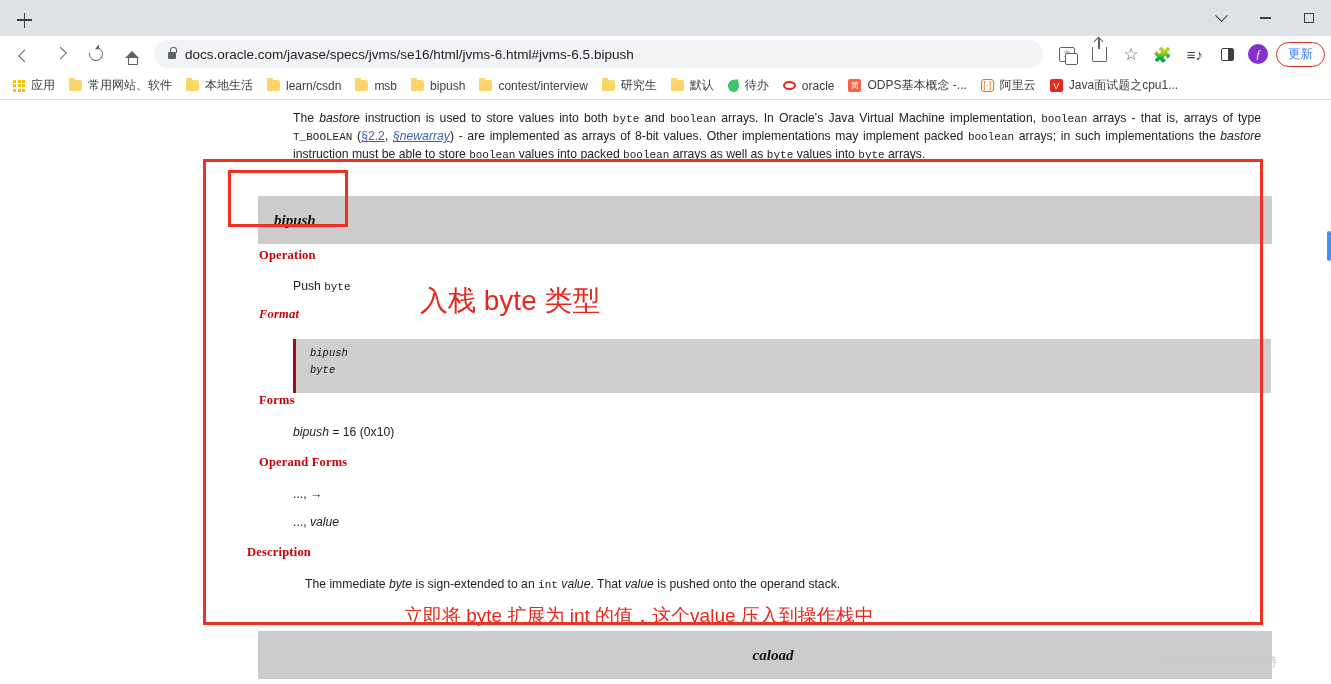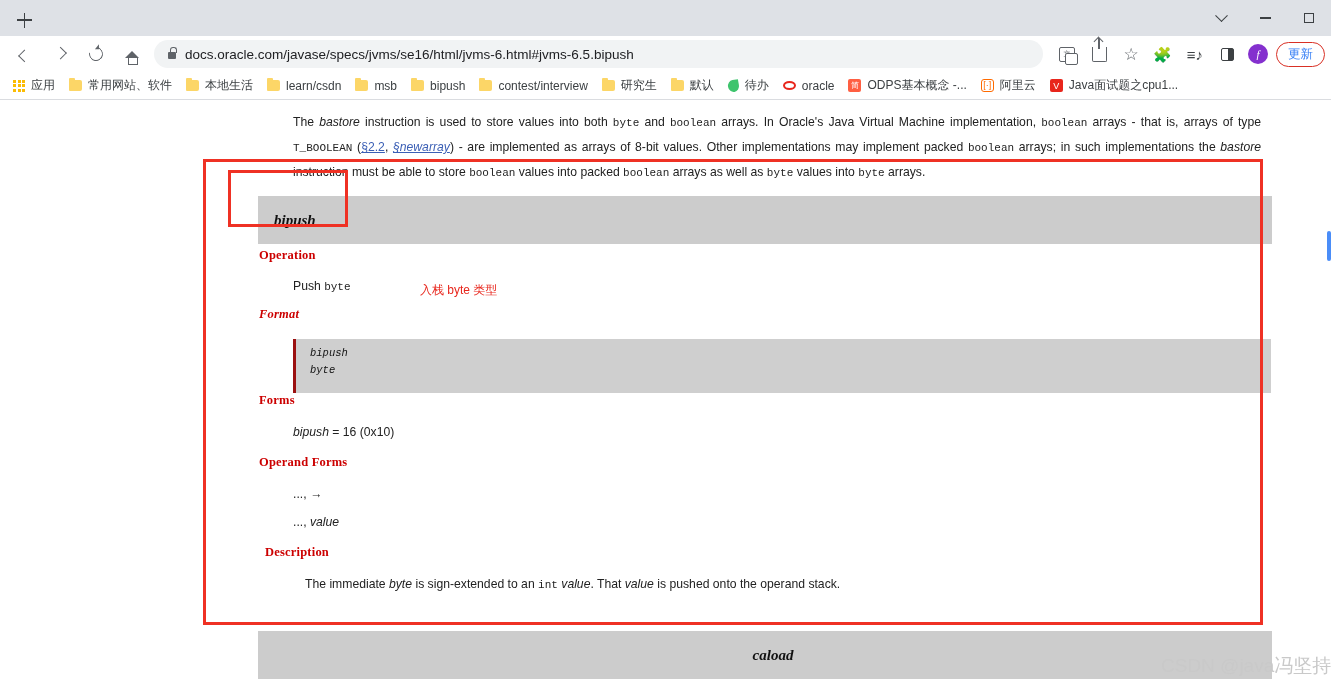--- a/index.html
+++ b/index.html
@@ -133,21 +133,21 @@
   .fav-odps{width:13px;height:13px;background:#ff5f42;color:#fff;font-size:8px;display:flex;align-items:center;justify-content:center;border-radius:2px;flex:0 0 auto;}
   .fav-aliyun{width:13px;height:13px;border:1.6px solid #ff6a00;border-radius:3px;color:#ff6a00;font-size:9px;display:flex;align-items:center;justify-content:center;line-height:1;flex:0 0 auto;}
   .fav-csdn{width:13px;height:13px;background:#e8261c;color:#fff;font-size:9px;display:flex;align-items:center;justify-content:center;border-radius:2px;flex:0 0 auto;}
 
   
   .viewport{
     position:relative;width:1331px;height:587px;background:#fff;overflow:hidden;
   }
   .intro-para{
     position:absolute;left:293px;top:10px;width:968px;
-    font-size:12.2px;line-height:24px;color:#222;text-align:justify;
+    font-size:12.2px;line-height:17px;color:#222;text-align:justify;
   }
   .mono{font-family:"Liberation Mono", monospace;font-size:11px;}
   .lnk{color:#3b5fb5;text-decoration:underline;}
 
   .insn-header{
     position:absolute;background:#cccccc;height:48px;
     display:flex;align-items:center;padding-left:16px;
   }
   .insn-header span{
     font-family:"Liberation Serif",serif;
@@ -161,32 +161,32 @@
     position:absolute;font-size:12.2px;color:#222;line-height:17px;
   }
   .codebox{
     position:absolute;background:#cfcfcf;border-left:3px solid #9b1010;
   }
   .codebox .ln{
     font-family:"Liberation Mono", monospace;font-style:italic;font-size:10.5px;
     color:#111;padding-left:14px;line-height:17px;
   }
   .annot{
-    position:absolute;color:#e8261c;font-size:12px;
+    position:absolute;color:#e8261c;font-size:28px;
     font-family:"Liberation Sans", sans-serif;white-space:nowrap;
   }
   .annot.small{font-size:19px;}
   .redbox{
     position:absolute;border:3px solid #ef3124;background:transparent;
   }
   .vscroll{
     position:absolute;right:0;width:4px;background:#4a8df8;border-radius:2px;
   }
   .watermark{
-    position:absolute;color:#c9c9c9;font-size:19px;white-space:nowrap;
+    position:absolute;color:#c9c9c9;font-size:13px;white-space:nowrap;
   }
 </style>
 </head>
 <body>
 
 <div class="chrome-tabstrip">
   <div class="new-tab"></div>
   <div class="win-ctrls">
     <div class="win-btn">
         <span class="chev"></span>
@@ -328,23 +328,24 @@
   </div>
 
   <div class="sect-title" style="left:259px; top:293px;">Forms</div>
   <div class="body-txt" style="left:293px; top:324px;"><i>bipush</i> = 16 (0x10)</div>
 
   <div class="sect-title" style="left:259px; top:355px;">Operand Forms</div>
   <div class="body-txt" style="left:293px; top:386px;">..., →</div>
   <div class="body-txt" style="left:293px; top:414px;">..., <i>value</i></div>
 
 
-  <div class="sect-title" style="left:265px; top:445px;font-family:Liberation Serif, serif;">Description</div>
+  <div class="sect-title" style="left:247px; top:445px;font-family:Liberation Serif, serif;">Description</div>
   <div class="body-txt" style="left:293px; top:476px;margin-left:12px;">The immediate <i>byte</i> is sign-extended to an <span class="mono">int</span> <i>value</i>. That <i>value</i> is pushed onto the operand stack.</div>
 
+  <div class="annot small" style="left:404px; top:503px;">立即将 byte 扩展为 int 的值，这个value 压入到操作栈中</div>
 
   <div class="insn-header" style="left:258px; top:531px; width:1014px;justify-content:center;">
     <span>caload</span>
   </div>
 
   <div class="redbox" style="left:203px; top:59px; width:1060px; height:466px;"></div>
   <div class="redbox" style="left:228px; top:70px; width:120px; height:57px;"></div>
 
   <div class="vscroll" style="top:131px; height:30px;"></div>
 

